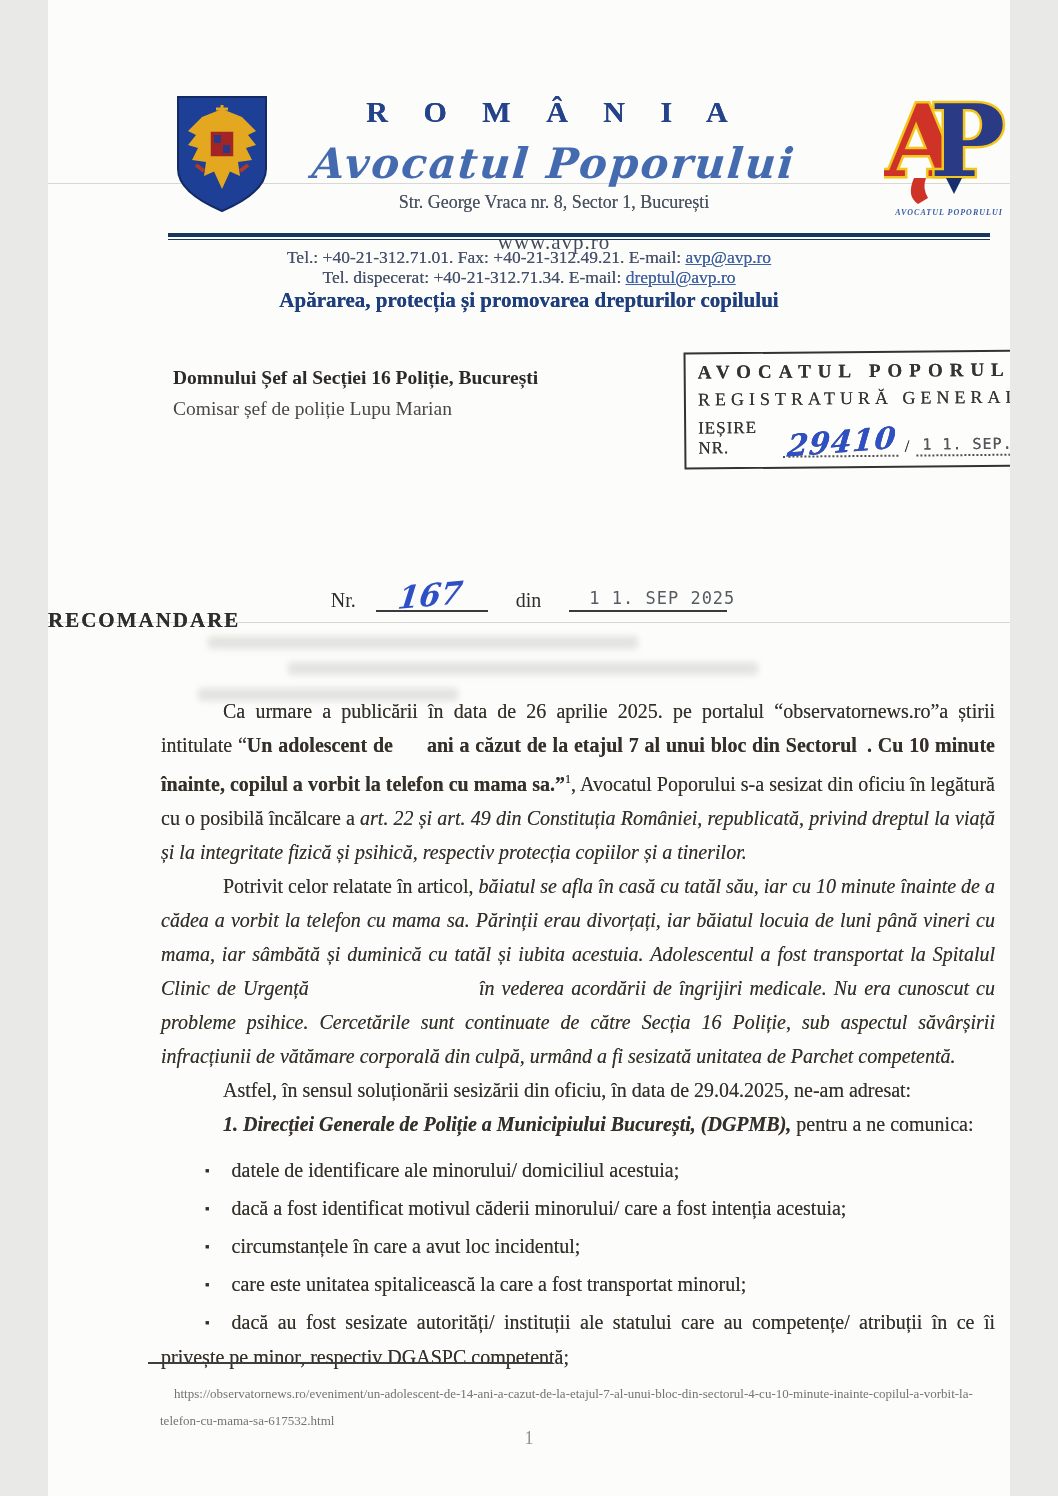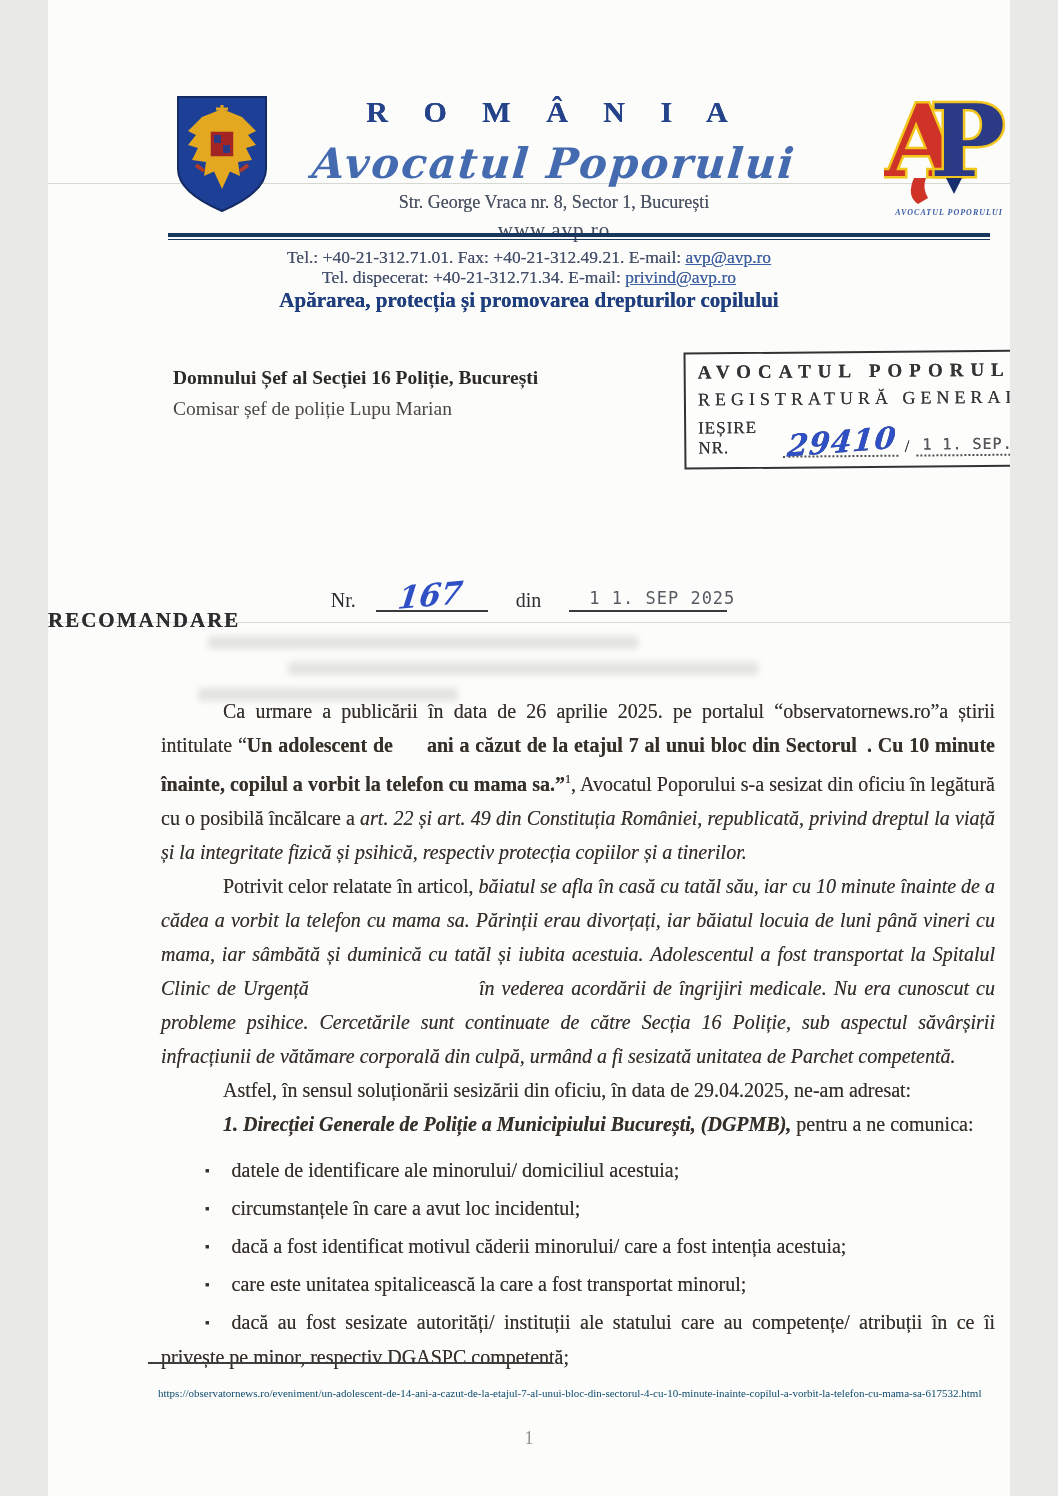--- a/index.html
+++ b/index.html
@@ -15,21 +15,21 @@
   .hdr-center { position:absolute; left:180px; right:130px; top:95px; text-align:center; }
   .country {
     font-size:30px; font-weight:bold; letter-spacing:14px; color:#24438a;
     text-shadow:0 0 0.6px #24438a;
   }
   .script-title {
     margin-top:10px; font-family:"DejaVu Serif", serif; font-style:italic; font-weight:bold;
     font-size:42px; color:#446ab0; letter-spacing:2px; transform:skewX(-5deg);
   }
   .addr { margin-top:4px; font-size:18px; color:#4a5261; text-shadow:0 0 0.5px #6a7282; }
-  .site { margin-top:5px; font-size:21px; color:#3f4document654; color:#414b5c; letter-spacing:1px; }
+  .site { margin-top:17px; font-size:21px; color:#3f4document654; color:#414b5c; letter-spacing:1px; }
   .ap-logo { position:absolute; left:836px; top:88px; width:130px; text-align:center; }
   .ap-logo svg { display:block; }
   .ap-caption {
     margin-top:2px; font-size:8px; font-style:italic; font-weight:bold;
     color:#3c5ea8; letter-spacing:1px; white-space:nowrap;
   }
   .thick-rule {
     position:absolute; left:120px; top:233px; width:822px; height:7px;
     border-top:4px solid #17375f; border-bottom:1.5px solid #17375f;
   }
@@ -76,22 +76,22 @@
   .body p { text-indent:62px; }
   .b { font-weight:bold; } .i { font-style:italic; } .bi { font-weight:bold; font-style:italic; }
   .gap-sm { display:inline-block; width:34px; } .gap-xs { display:inline-block; width:10px; }
   .gap-lg { display:inline-block; width:170px; }
   sup { font-size:12px; }
   .bullets { list-style:none; margin-top:12px; }
   .bullets li { text-indent:0; margin-bottom:3px; }
   .bullet-marker { display:inline-block; margin-left:44px; margin-right:22px; font-size:13px; vertical-align:2px; }
   
   .fn-rule { position:absolute; left:100px; top:1362px; width:404px; border-top:2.5px solid #3e3e40; }
-  .footnote { position:absolute; left:96px; top:1380px; width:846px;
-    font-size:11px; line-height:27px; color:#0c4a6e; text-indent:14px;
+  .footnote { position:absolute; left:112px; top:1380px; width:846px;
+    font-size:13px; line-height:27px; color:#737373; text-indent:14px;
     overflow-wrap:break-word; }
   .page-num { position:absolute; left:0; width:100%; top:1428px; text-align:center;
     font-size:18px; color:#90908c; }
 </style>
 </head>
 <body>
 
 <div class="page">
 
   <div class="fold-line" style="top:183px"></div>
@@ -122,21 +122,21 @@
       <path d="M30,90 q-8,18 4,26 l10,-6 q-6,-10 -2,-20 z" fill="#cf3327"></path>
       <path d="M62,90 l8,16 8,-16 z" fill="#17306d"></path>
     </svg>
     <div class="ap-caption">AVOCATUL POPORULUI</div>
   </div>
 
   <div class="thick-rule"></div>
 
   <div class="contact">
     <div><span>Tel.: +40-21-312.71.01. Fax: +40-21-312.49.21. E-mail: </span><span class="email">avp@avp.ro</span></div>
-    <div><span>Tel. dispecerat: +40-21-312.71.34. E-mail: </span><span class="email">privind@avp.ro</span></div>
+    <div><span>Tel. dispecerat: +40-21-312.71.34. E-mail: </span><span class="email">dreptul@avp.ro</span></div>
   </div>
 
   <div class="motto">Apărarea, protecția și promovarea drepturilor copilului</div>
 
   <div class="addressee">
     <div class="l1">Domnului Șef al Secției 16 Poliție, București</div>
     <div class="l2">Comisar șef de poliție Lupu Marian</div>
   </div>
 
   <div class="stampbox">
@@ -170,22 +170,22 @@
   <div class="ghost" style="left:240px; top:662px; width:470px"></div>
   <div class="ghost" style="left:150px; top:688px; width:260px"></div>
 
   <div class="body">
     <p><span>Ca urmare a publicării în data de 26 aprilie 2025. pe portalul “observatornews.ro”a știrii intitulate “</span><span class="b">Un adolescent de</span><span class="gap-sm"></span><span class="b">ani a căzut de la etajul 7 al unui bloc din Sectorul</span><span class="gap-xs"></span><span class="b">. Cu 10 minute înainte, copilul a vorbit la telefon cu mama sa.”</span><sup>1</sup><span>, Avocatul Poporului s-a sesizat din oficiu în legătură cu o posibilă încălcare a </span><span class="i">art. 22 și art. 49 din Constituția României, republicată, privind dreptul la viață și la integritate fizică și psihică, respectiv protecția copiilor și a tinerilor.</span></p>
     <p><span>Potrivit celor relatate în articol, </span><span class="i">băiatul se afla în casă cu tatăl său, iar cu 10 minute înainte de a cădea a vorbit la telefon cu mama sa. Părinții erau divorțați, iar băiatul locuia de luni până vineri cu mama, iar sâmbătă și duminică cu tatăl și iubita acestuia. Adolescentul a fost transportat la Spitalul Clinic de Urgență</span><span class="gap-lg"></span><span class="i">în vederea acordării de îngrijiri medicale. Nu era cunoscut cu probleme psihice. Cercetările sunt continuate de către Secția 16 Poliție, sub aspectul săvârșirii infracțiunii de vătămare corporală din culpă, urmând a fi sesizată unitatea de Parchet competentă.</span></p>
     <p>Astfel, în sensul soluționării sesizării din oficiu, în data de 29.04.2025, ne-am adresat:</p>
     <p><span class="bi">1. Direcției Generale de Poliție a Municipiului București, (DGPMB),</span><span> pentru a ne comunica:</span></p>
     <ul class="bullets">
       <li><span class="bullet-marker">▪</span><span>datele de identificare ale minorului/ domiciliul acestuia;</span></li>
+      <li><span class="bullet-marker">▪</span><span>dacă a fost identificat motivul căderii minorului/ care a fost intenția acestuia;</span></li>
       <li><span class="bullet-marker">▪</span><span>circumstanțele în care a avut loc incidentul;</span></li>
-      <li><span class="bullet-marker">▪</span><span>dacă a fost identificat motivul căderii minorului/ care a fost intenția acestuia;</span></li>
       <li><span class="bullet-marker">▪</span><span>care este unitatea spitalicească la care a fost transportat minorul;</span></li>
       <li><span class="bullet-marker">▪</span><span>dacă au fost sesizate autorități/ instituții ale statului care au competențe/ atribuții în ce îi privește pe minor, respectiv DGASPC competentă;</span></li>
     </ul>
   </div>
 
   <div class="fn-rule"></div>
   <div class="footnote">https://observatornews.ro/eveniment/un-adolescent-de-14-ani-a-cazut-de-la-etajul-7-al-unui-bloc-din-sectorul-4-cu-10-minute-inainte-copilul-a-vorbit-la-telefon-cu-mama-sa-617532.html</div>
 
   <div class="page-num">1</div>
 

